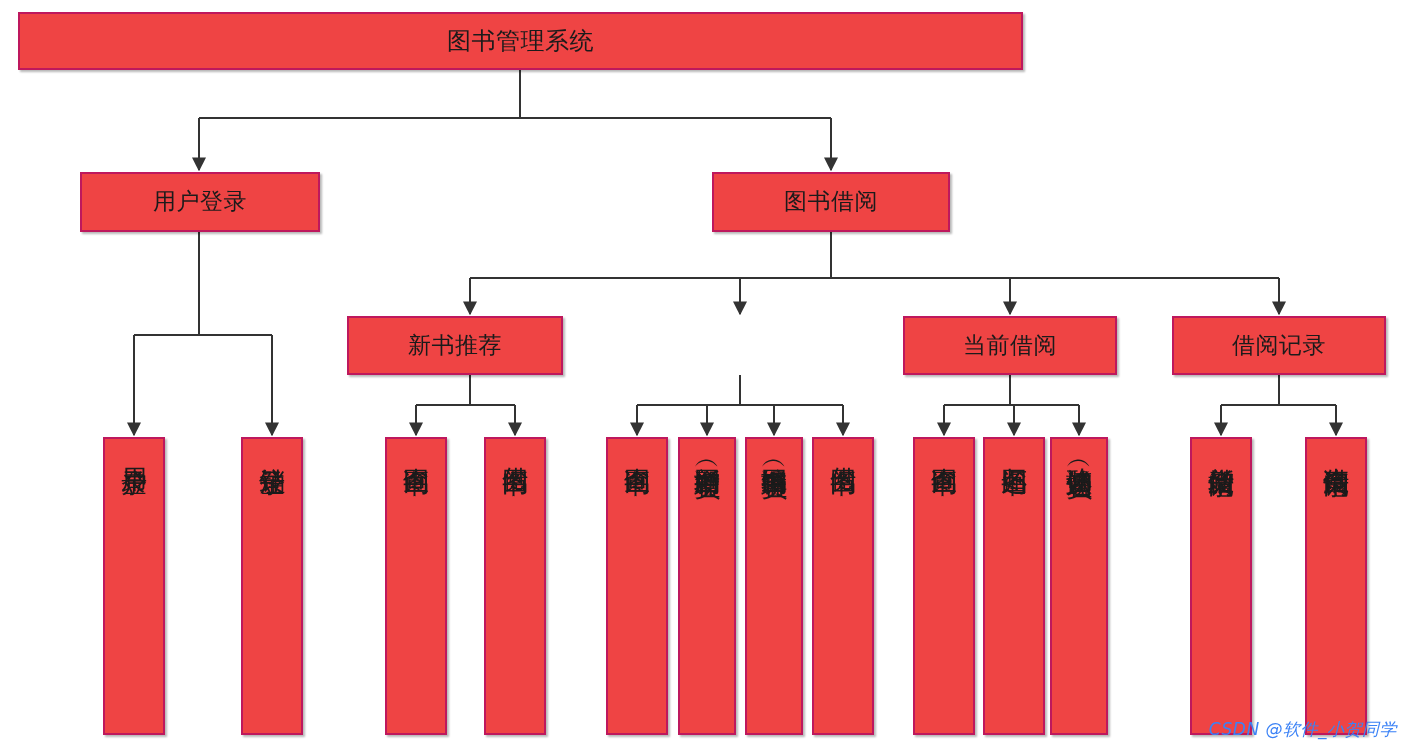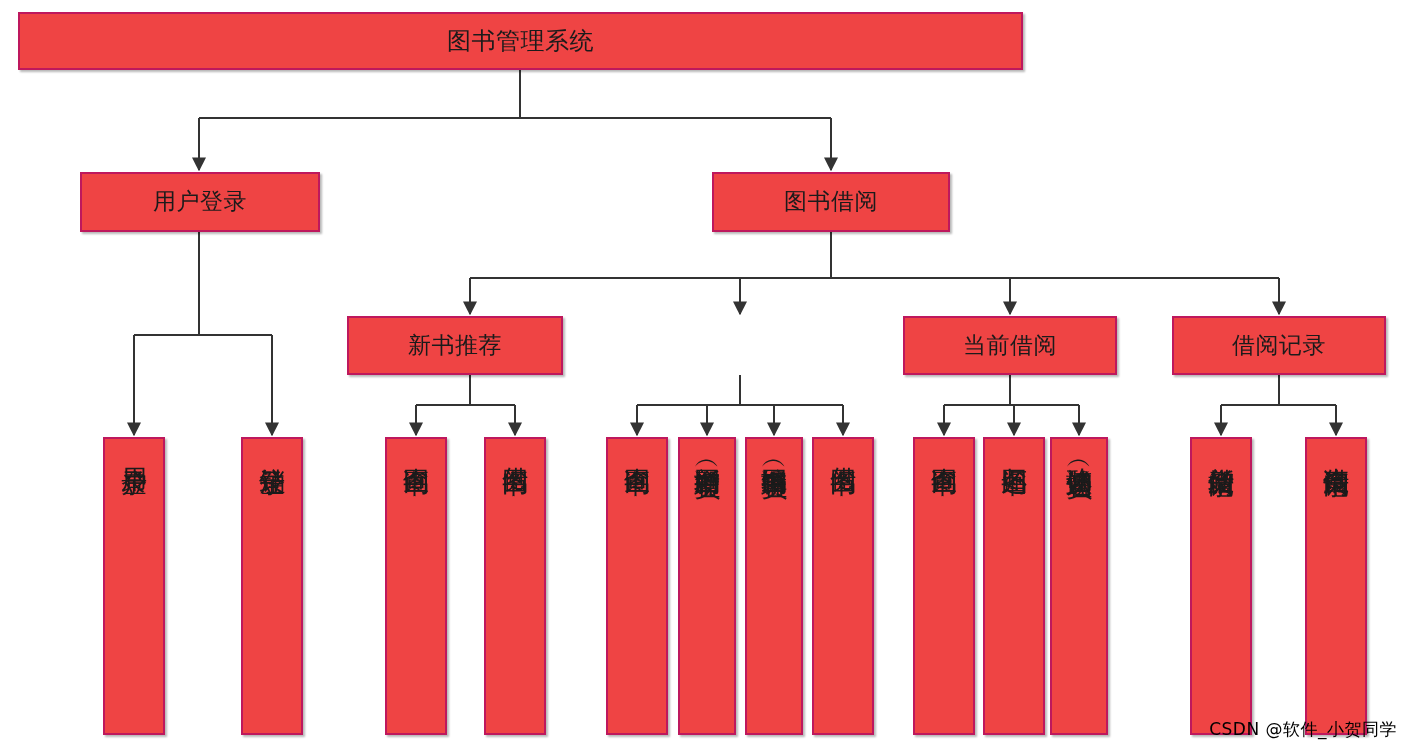--- a/index.html
+++ b/index.html
@@ -188,14 +188,14 @@
   <div class="node vert" style="left: 1050px; top: 437px; width: 58px; height: 298px;">
     <span class="label">确认归还（管理员）</span>
   </div>
   <div class="node vert" style="left: 1190px; top: 437px; width: 62px; height: 298px;">
     <span class="label">新增借阅记录</span>
   </div>
   <div class="node vert" style="left: 1305px; top: 437px; width: 62px; height: 298px;">
     <span class="label">查询借阅记录</span>
   </div>
 
-  <div id="watermark" style="color: #000000;">CSDN @软件_小贺同学</div>
+  <div id="watermark" style="color: #3b82f6; font-style: italic;">CSDN @软件_小贺同学</div>
 </div>
 
 </body></html>

